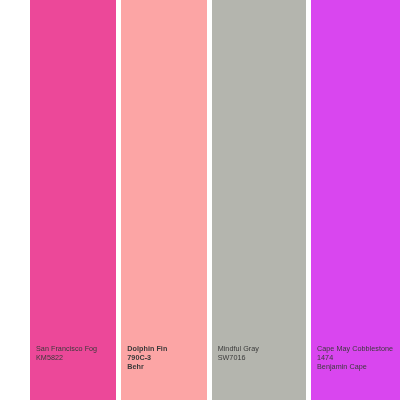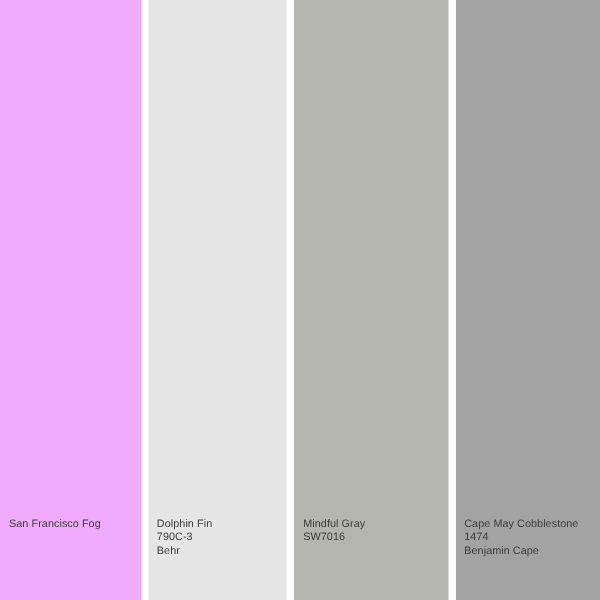--- a/index.html
+++ b/index.html
@@ -59,48 +59,49 @@
   .label .line {
     display: block;
     white-space: nowrap;
   }
 </style>
 </head>
 <body style="background: rgb(255, 255, 255);">
 
 <div id="palette" style="background: rgb(255, 255, 255);">
 
-  <div class="swatch c0" style="background: #f0abfc;">
+  <div class="swatch c0" style="background: #ec4899; margin-left: 30px;">
     <div class="label" style="color: rgb(58, 58, 58);">
       <span class="line">San Francisco Fog</span>
+      <span class="line">KM5822</span>
     </div>
   </div>
 
   <div class="gap" style="background: rgb(255, 255, 255);"></div>
 
-  <div class="swatch c1" style="background: #e5e5e5;">
+  <div class="swatch c1" style="background: #fca5a5; font-weight: bold;">
     <div class="label" style="color: rgb(58, 58, 58);">
       <span class="line">Dolphin Fin</span>
       <span class="line">790C-3</span>
       <span class="line">Behr</span>
     </div>
   </div>
 
   <div class="gap" style="background: rgb(255, 255, 255);"></div>
 
   <div class="swatch c2" style="background: rgb(180, 181, 174);">
     <div class="label" style="color: rgb(58, 58, 58);">
       <span class="line">Mindful Gray</span>
       <span class="line">SW7016</span>
     </div>
   </div>
 
   <div class="gap" style="background: rgb(255, 255, 255);"></div>
 
-  <div class="swatch c3" style="background: #a3a3a3;">
+  <div class="swatch c3" style="background: #d946ef;">
     <div class="label" style="color: rgb(58, 58, 58);">
       <span class="line">Cape May Cobblestone</span>
       <span class="line">1474</span>
       <span class="line">Benjamin Cape</span>
     </div>
   </div>
 
 </div>
 
 </body></html>

